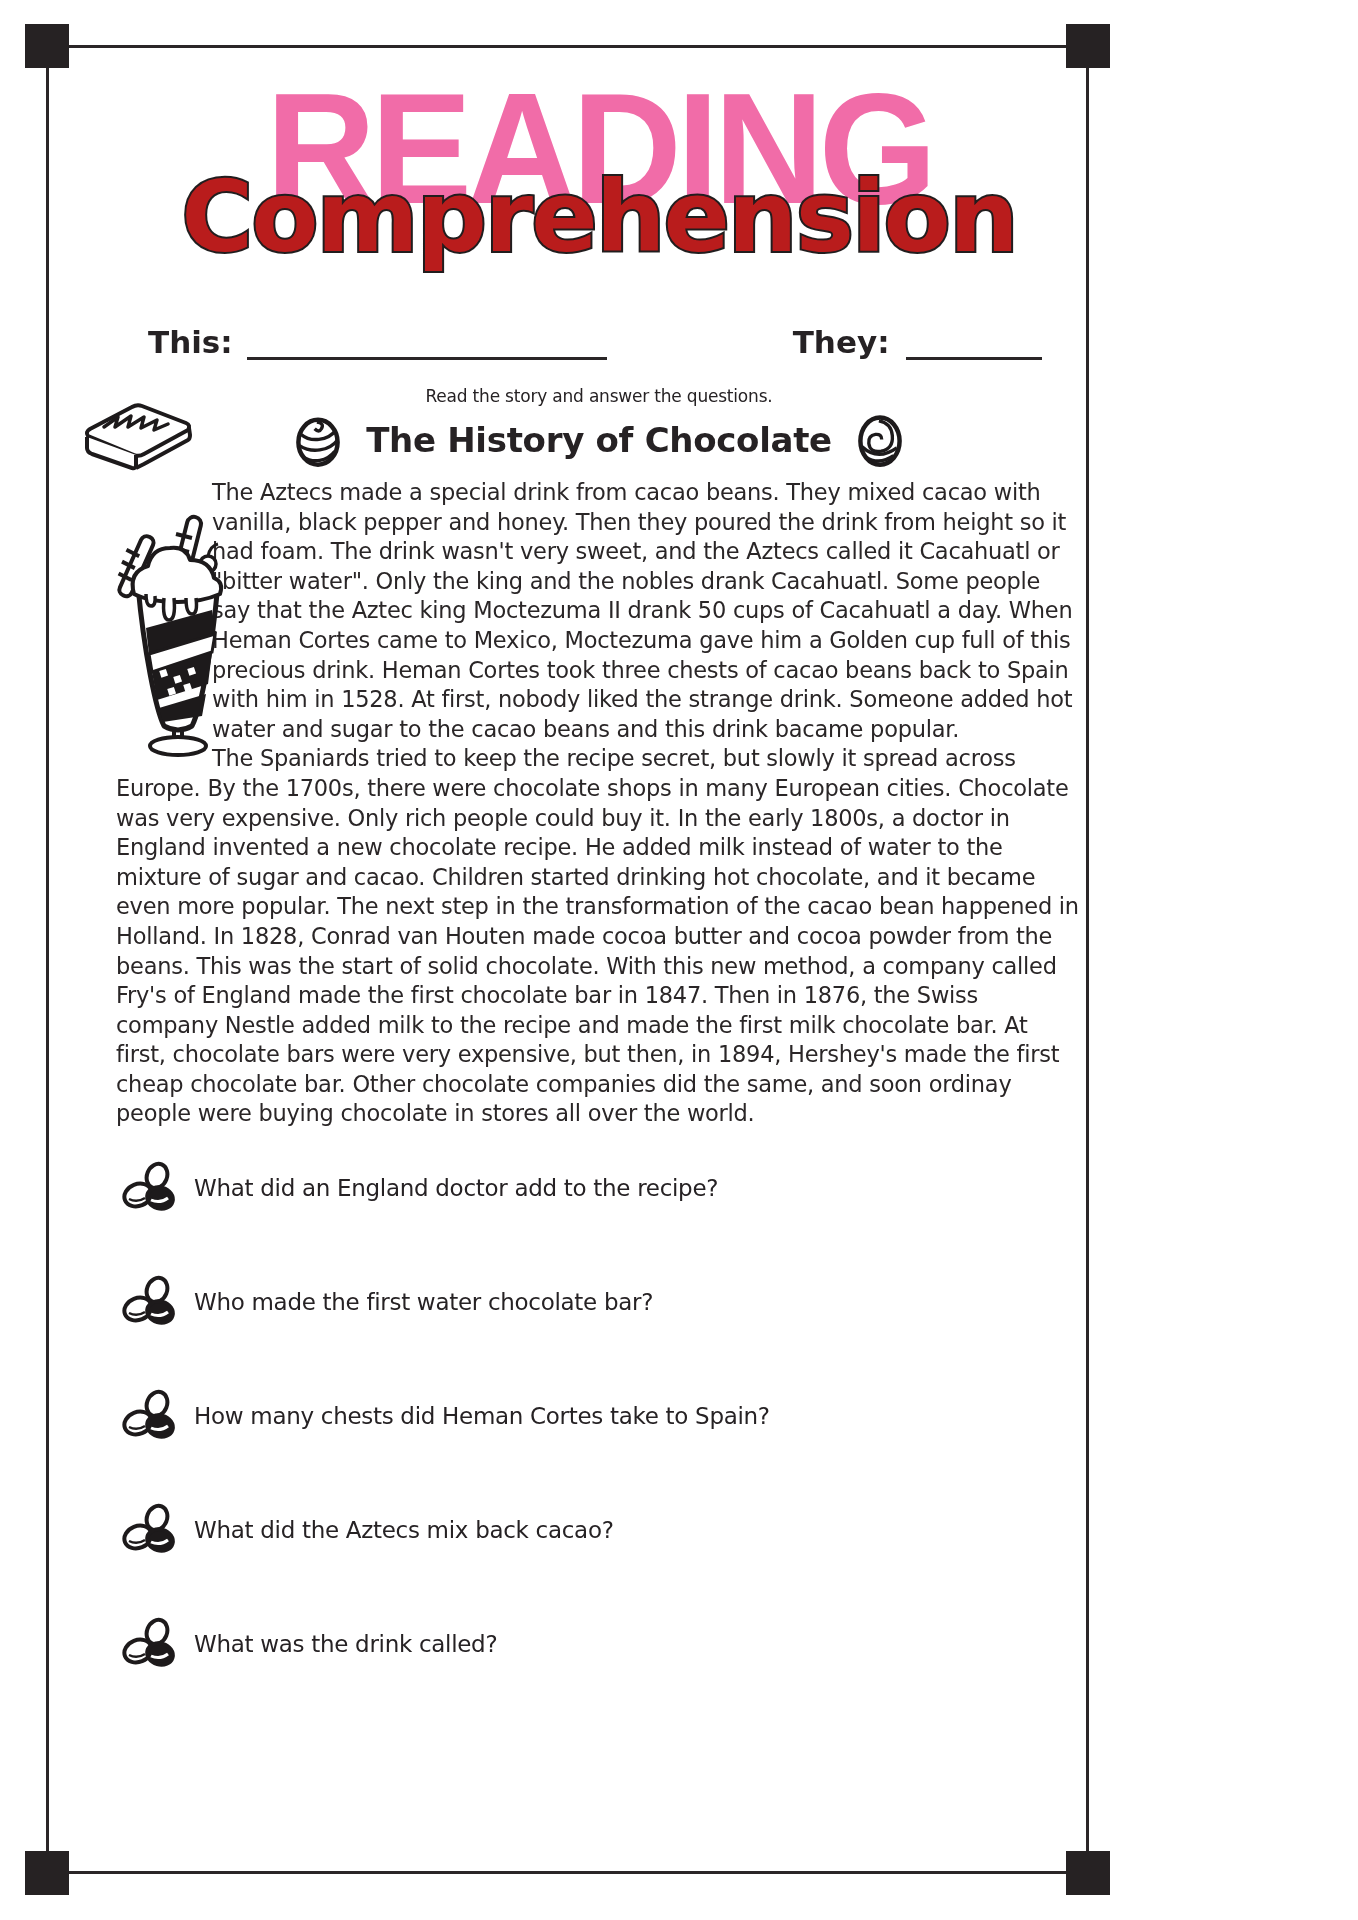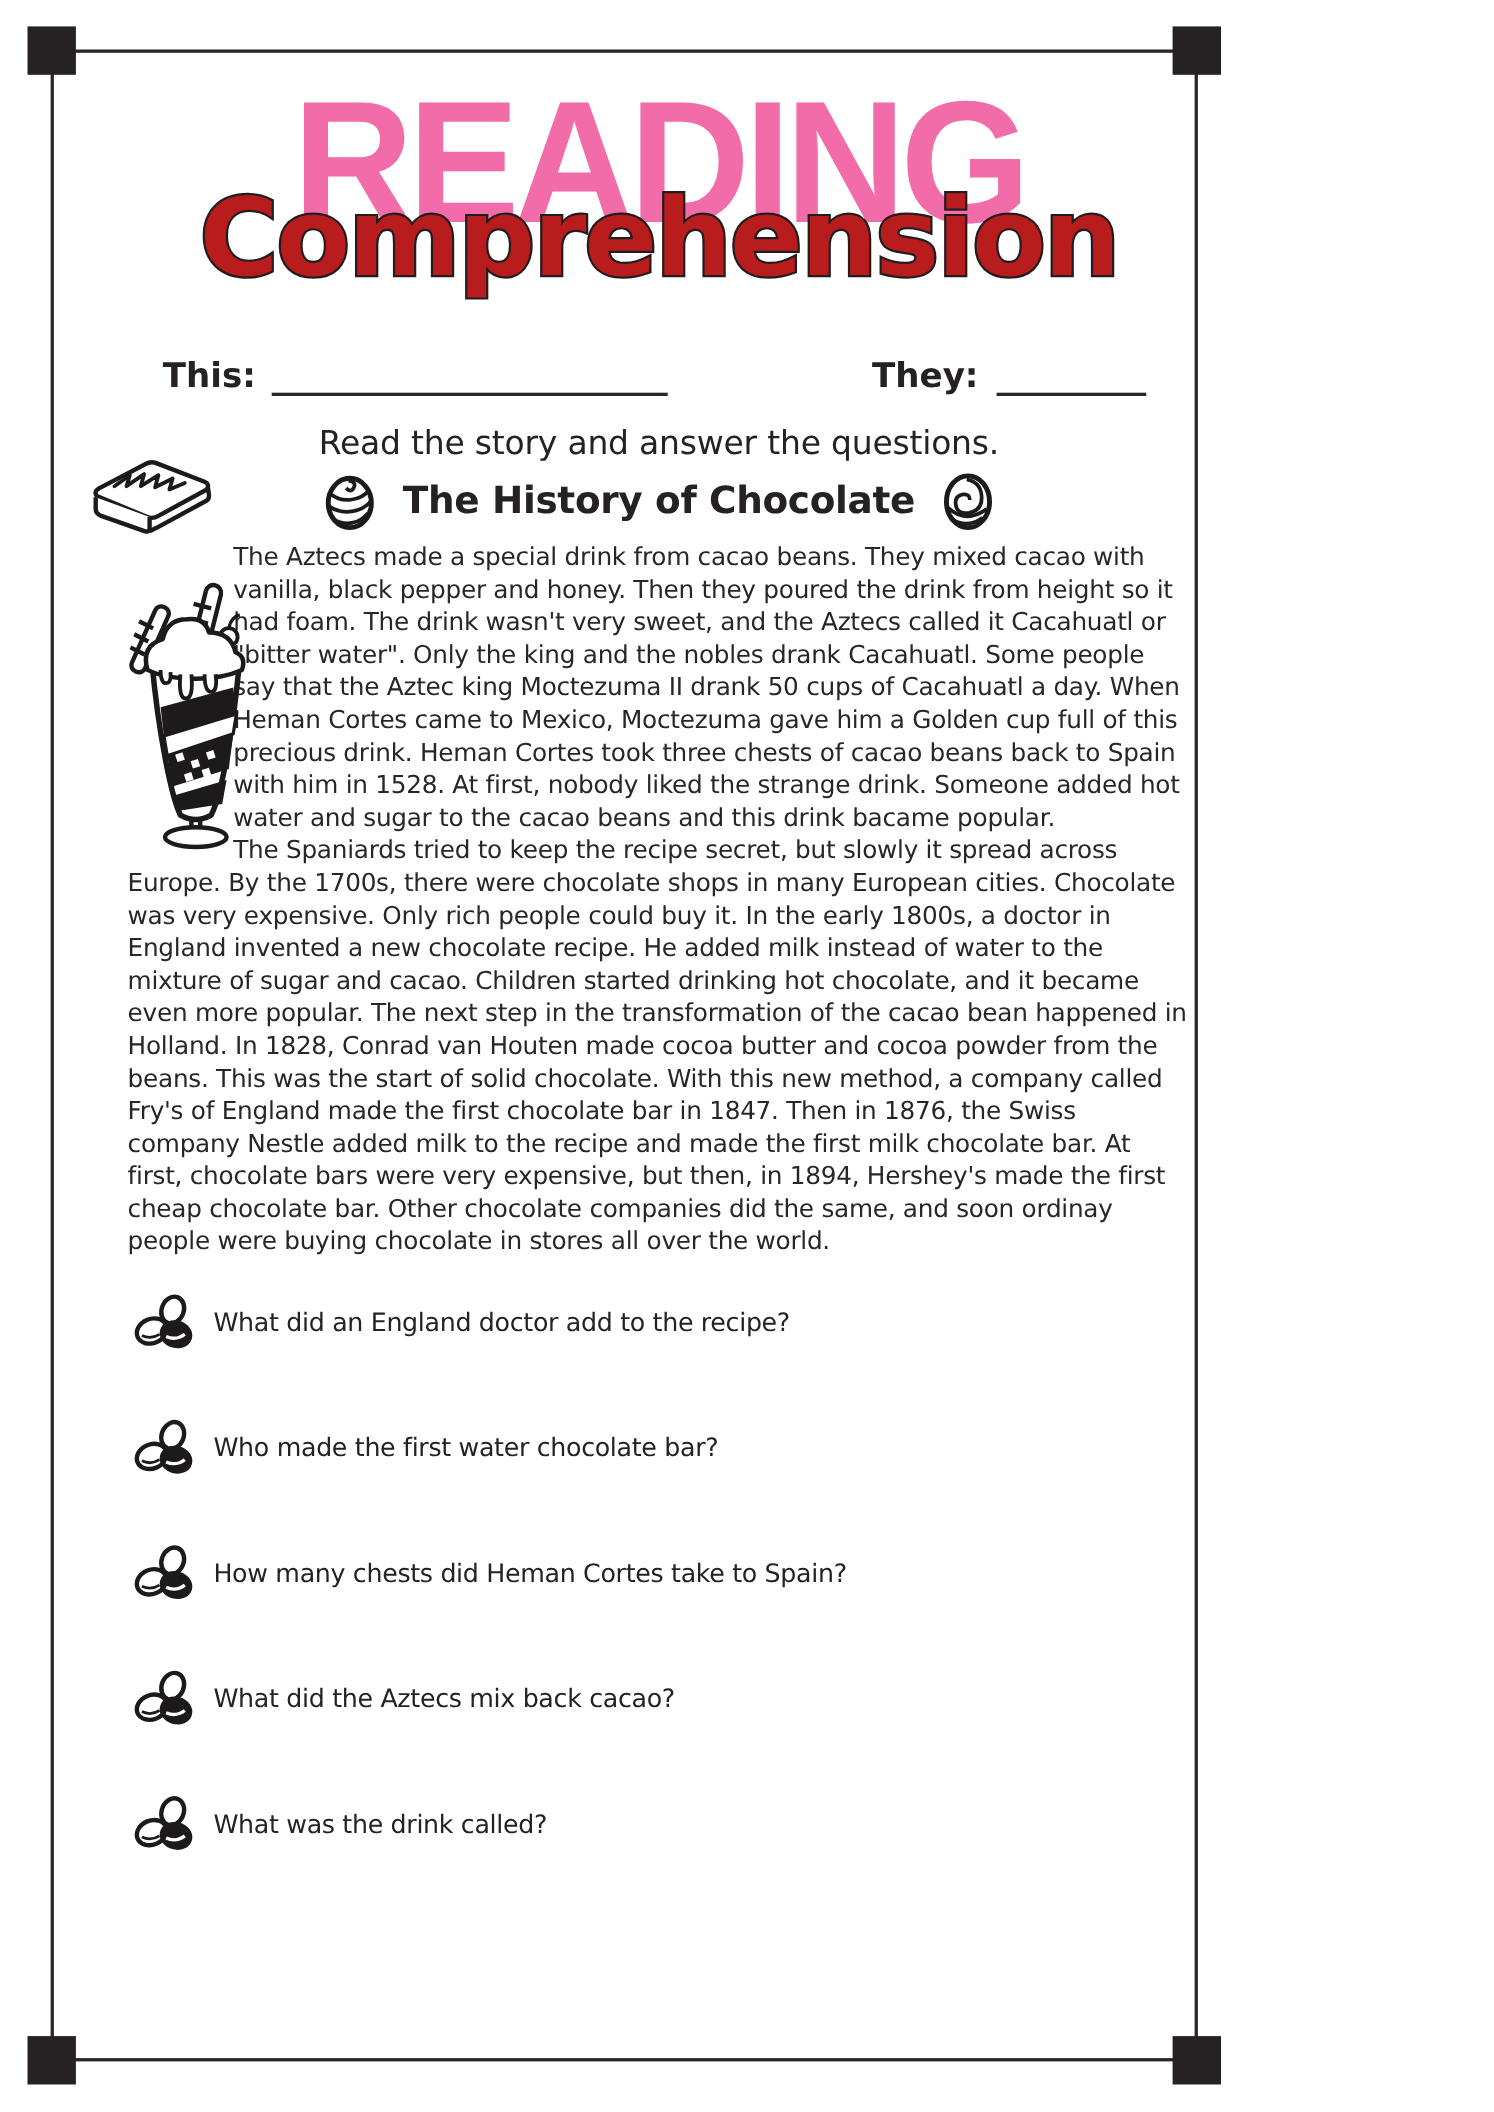--- a/index.html
+++ b/index.html
@@ -81,21 +81,21 @@
     height: 36px;
   }
   .name-blank { width: 360px; margin-left: 14px; }
   .date-label { margin-left: 186px; }
   .date-blank { width: 136px; margin-left: 16px; }
 
   
   .instruction {
     margin-top: 26px;
     text-align: center;
-    font-size: 30px;
+    font-size: 17px;
     font-weight: 500;
     letter-spacing: -0.2px;
   }
   .story-title-row {
     margin-top: 6px;
     display: flex;
     align-items: center;
     justify-content: center;
     gap: 22px;
     text-align: center;

